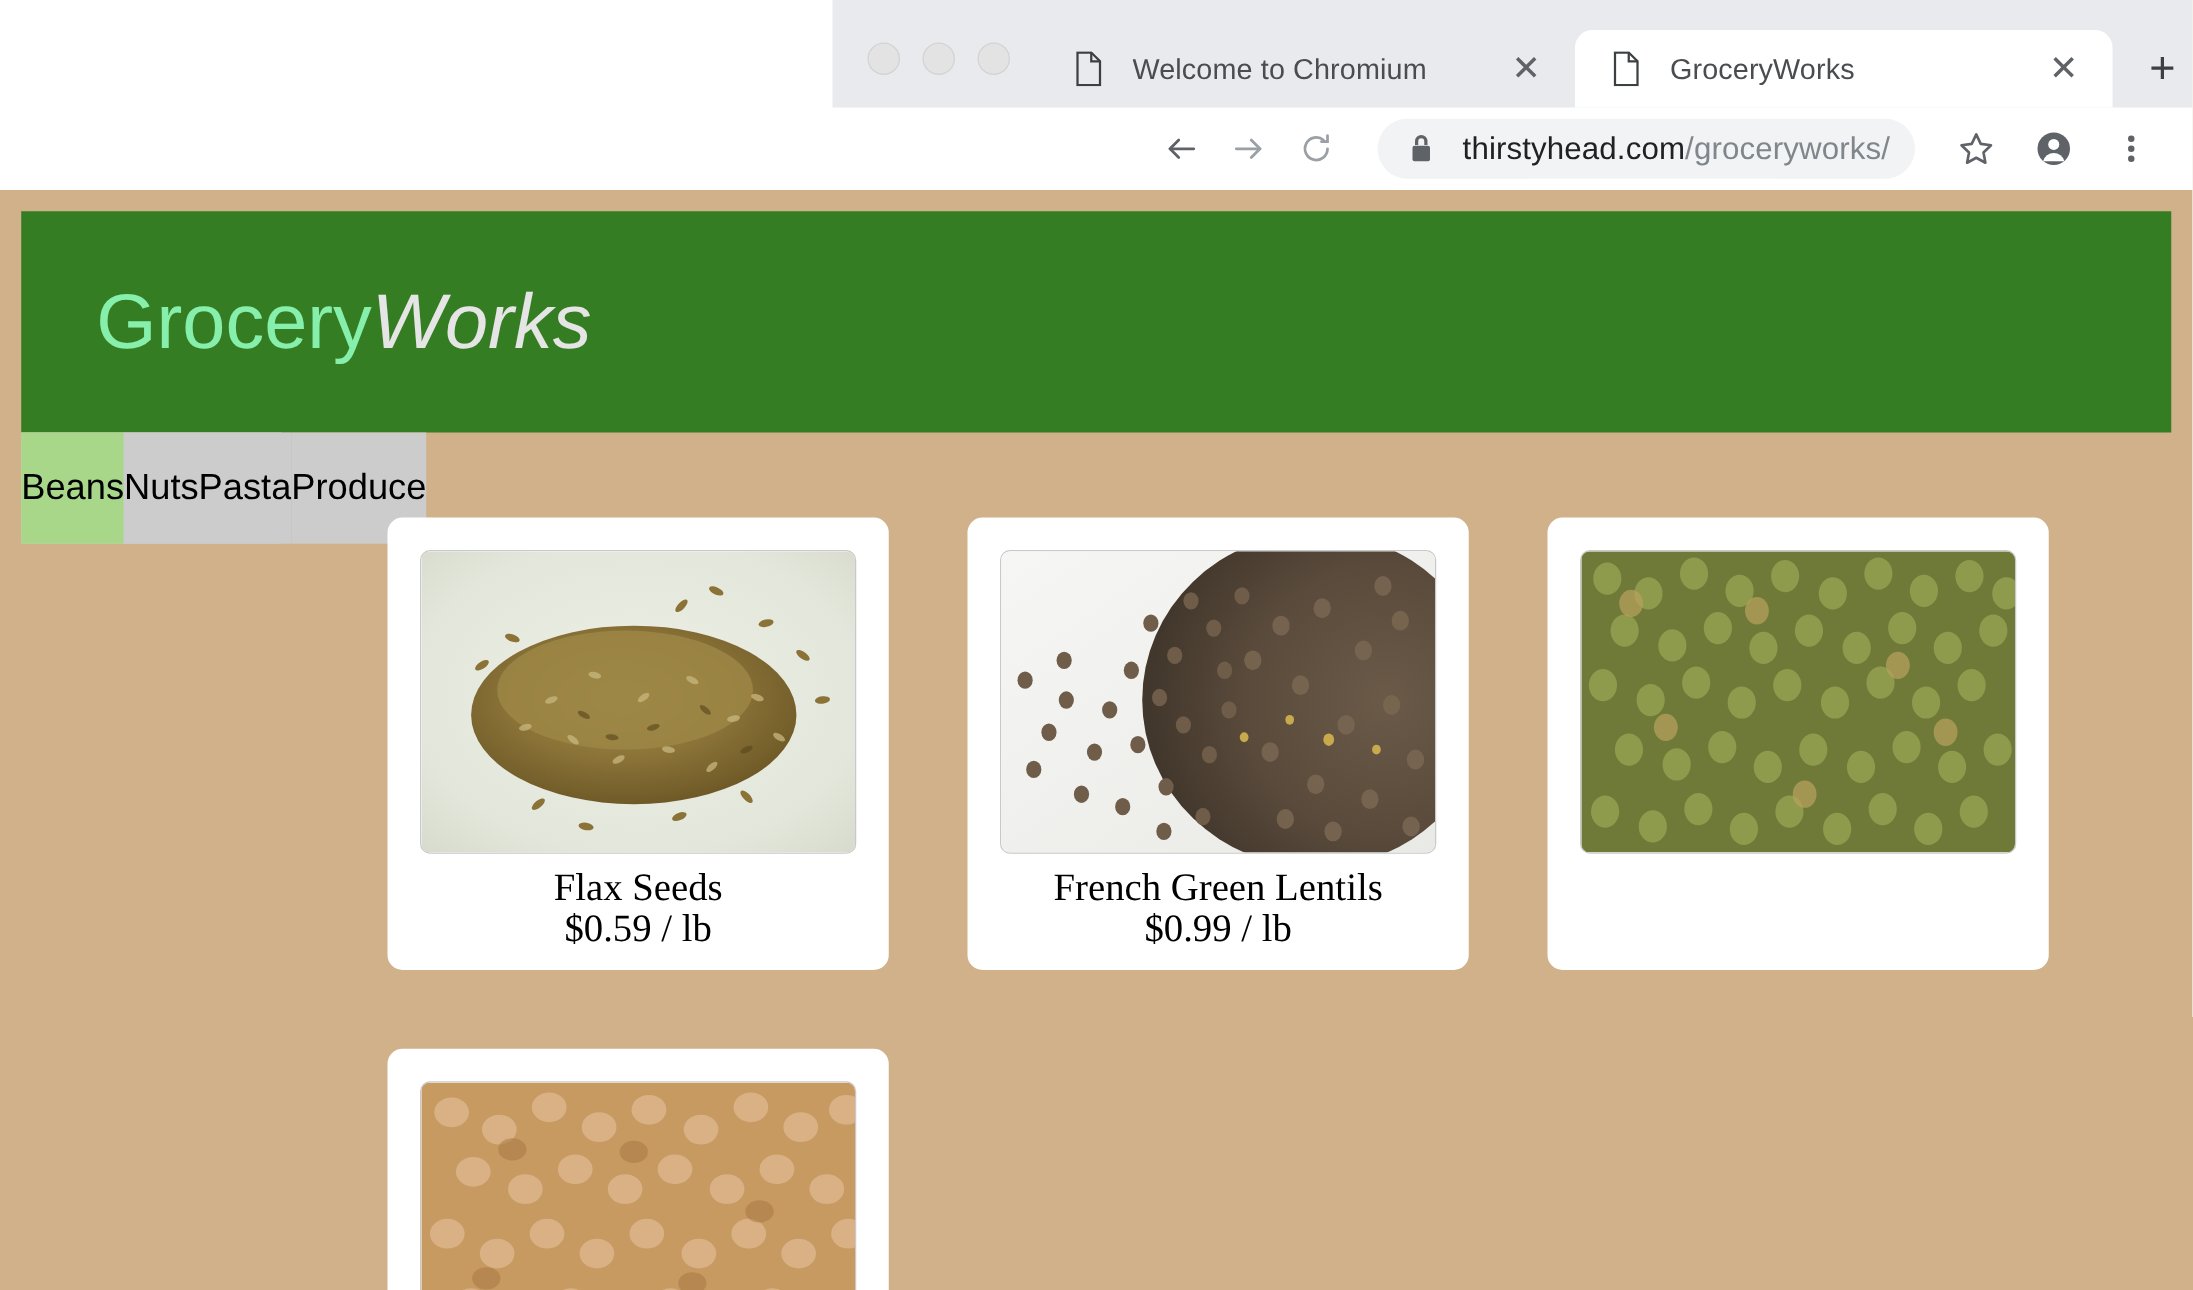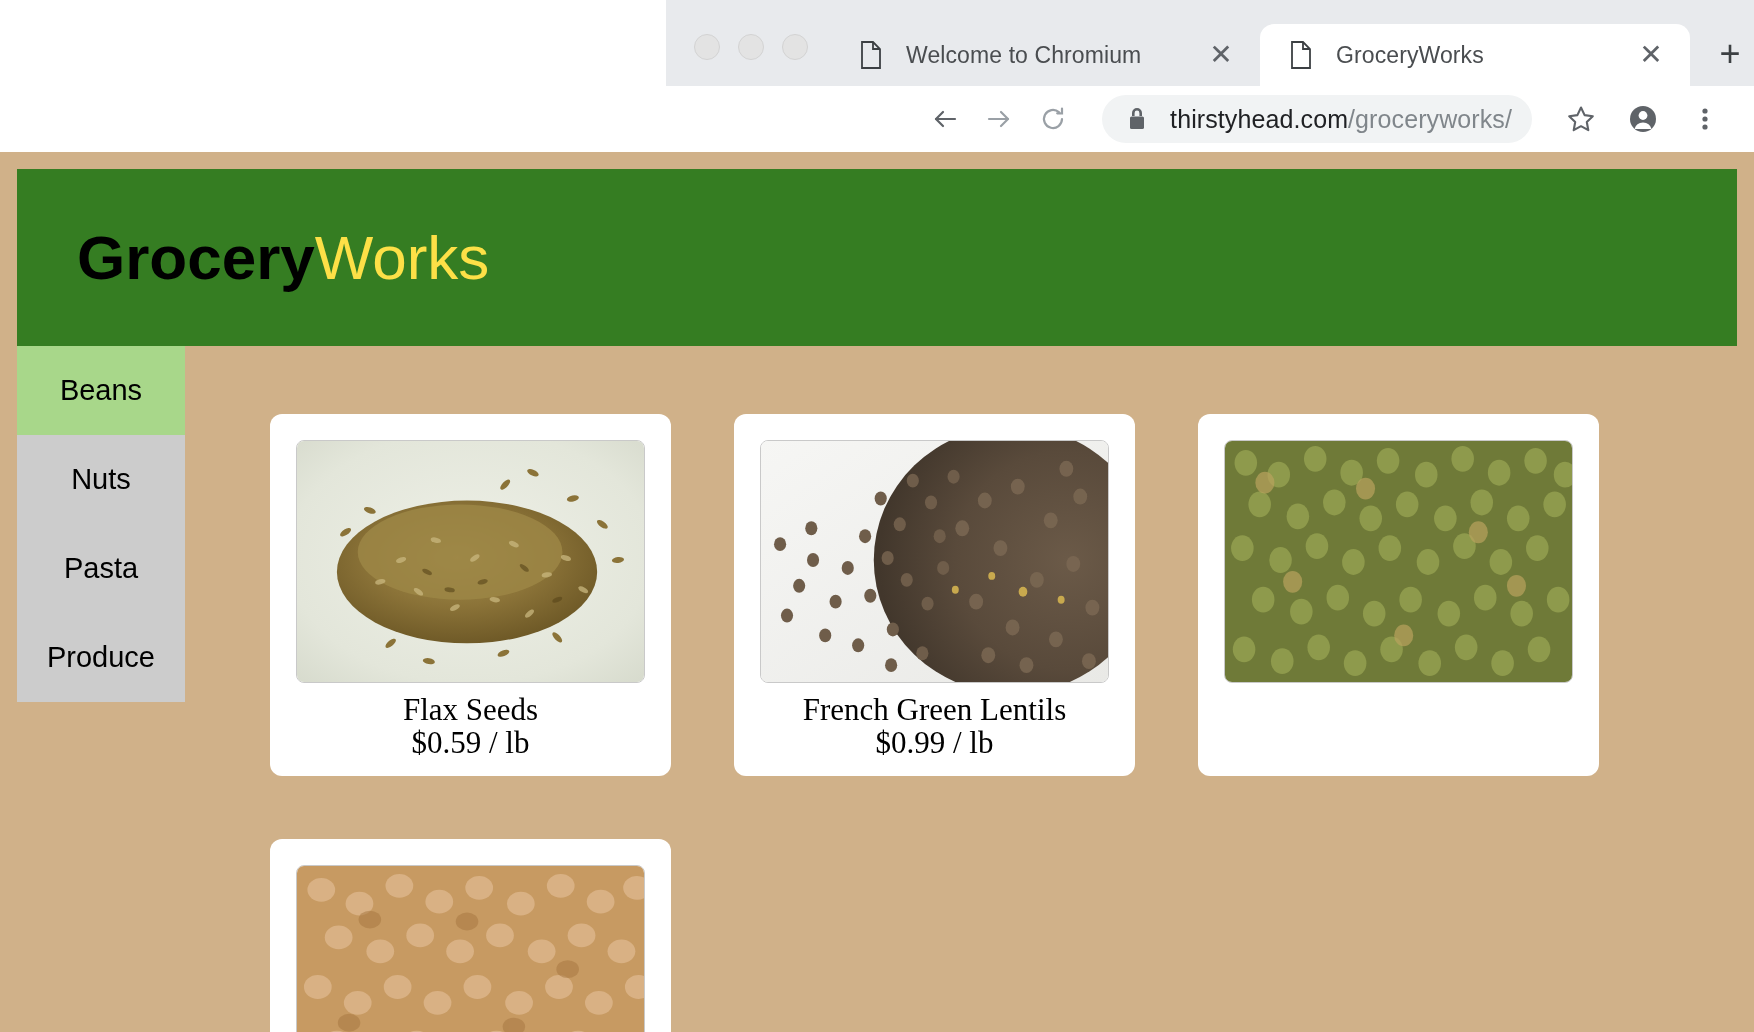--- a/index.html
+++ b/index.html
@@ -164,33 +164,33 @@
     margin-right: 17px;
     display: flex;
     align-items: center;
     padding-left: 60px;
   }
   .logo {
     font-size: 62px;
     line-height: 1;
     white-space: nowrap;
   }
-  .logo .b1 { font-weight: bold; color: #000000; }
-  .logo .b2 { font-weight: normal; color: #fde047; }
+  .logo .b1 { font-weight: normal; color: #86efac; }
+  .logo .b2 { font-style: italic; font-weight: normal; color: #e5e5e5; }
 
   .body-area {
     display: flex;
     align-items: flex-start;
   }
 
   .sidebar {
-    width: 168px;
-    flex: none;
-    display: flex;
-    flex-direction: column;
+    width: 208px;
+    flex: none;
+    display: flex;
+    flex-direction: row;
     background: #cccccc;
   }
   .nav-item {
     height: 89px;
     display: flex;
     align-items: center;
     justify-content: center;
     font-size: 29px;
     color: #000000;
     background: #cccccc;

